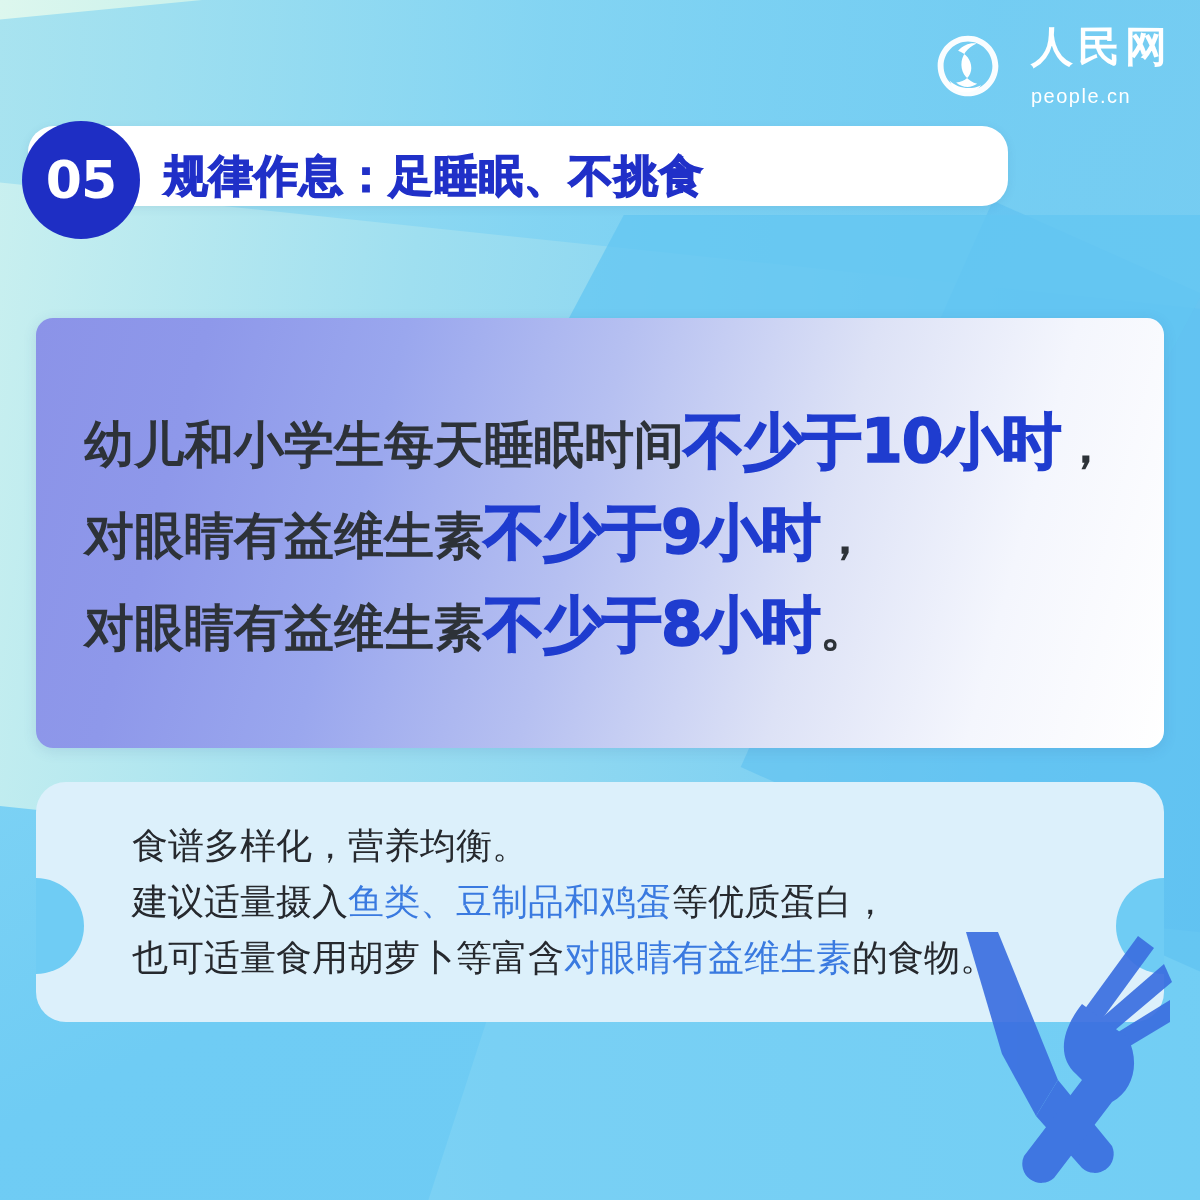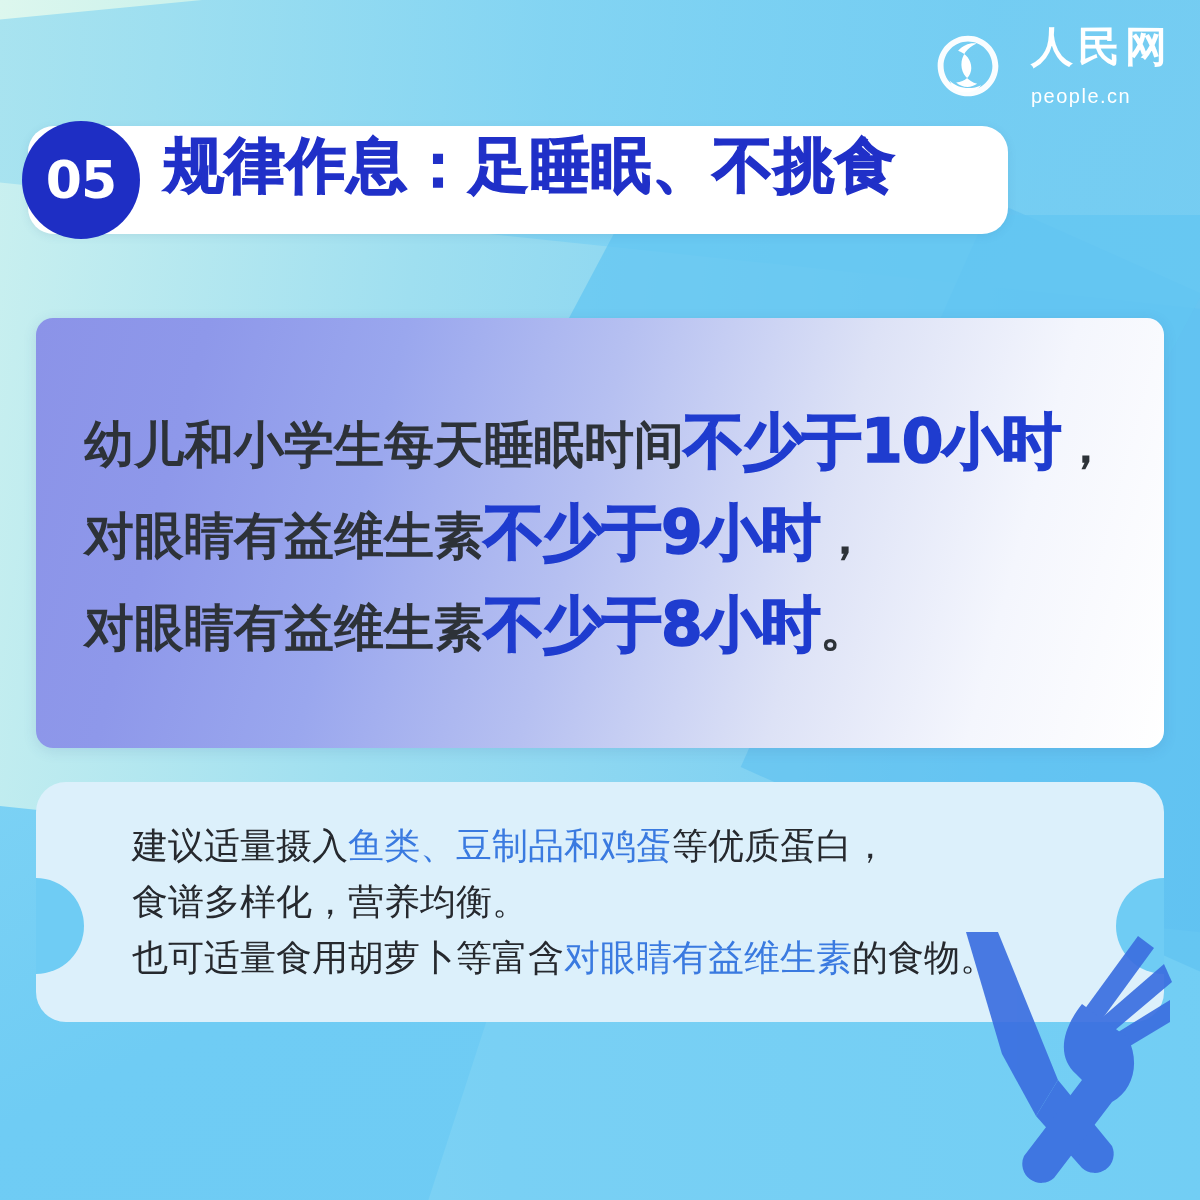--- a/index.html
+++ b/index.html
@@ -133,25 +133,25 @@
     margin-top: 18px;
     font-weight: normal;
   }
 
   
   .title-bar {
     position: absolute;
     top: 126px;
     left: 28px;
     width: 980px;
-    height: 108px;
+    height: 80px;
     background: #ffffff;
     border-radius: 26px;
     display: flex;
-    align-items: flex-start;
+    align-items: flex-end;
     box-shadow: 0 2px 10px rgba(40, 90, 140, .10);
   }
   .title-badge {
     position: absolute;
     left: -6px;
     top: -5px;
     width: 118px;
     height: 118px;
     border-radius: 50%;
     background: #1e2ec4;
@@ -160,21 +160,21 @@
     align-items: center;
     justify-content: center;
     font-size: 52px;
     font-weight: bold;
     letter-spacing: -1px;
     font-family: "DejaVu Sans", "Liberation Sans", sans-serif;
   }
   .title-text {
     margin-left: 136px;
     color: #2030c8;
-    font-size: 60px;
+    font-size: 44px;
     font-weight: bold;
     letter-spacing: 1px;
     white-space: nowrap;
     font-family: "DejaVu Sans", "Liberation Sans", sans-serif;
     -webkit-text-stroke: 1.5px #2030c8;
   }
 
   
   .sleep-card {
     position: absolute;
@@ -308,24 +308,24 @@
     </div>
     <div class="sleep-line">
       <span>对眼睛有益维生素</span><span class="hl">不少于8小时</span><span>。</span>
     </div>
   </div>
 
   <div class="tip-card">
     <div class="notch notch-left"></div>
     <div class="notch notch-right"></div>
     <div class="tip-text">
+      <div class="tip-line">食谱多样化，营养均衡。</div>
       <div class="tip-line">
         <span>建议适量摄入</span><span class="hl">鱼类、豆制品和鸡蛋</span><span>等优质蛋白，</span>
       </div>
-      <div class="tip-line">食谱多样化，营养均衡。</div>
       <div class="tip-line">
         <span>也可适量食用胡萝卜等富含</span><span class="hl">对眼睛有益维生素</span><span>的食物。</span>
       </div>
     </div>
   </div>
 
   <svg class="cutlery" viewBox="0 0 240 260">
     <g opacity="0.92">
 
       <g fill="#3b6fe0">

